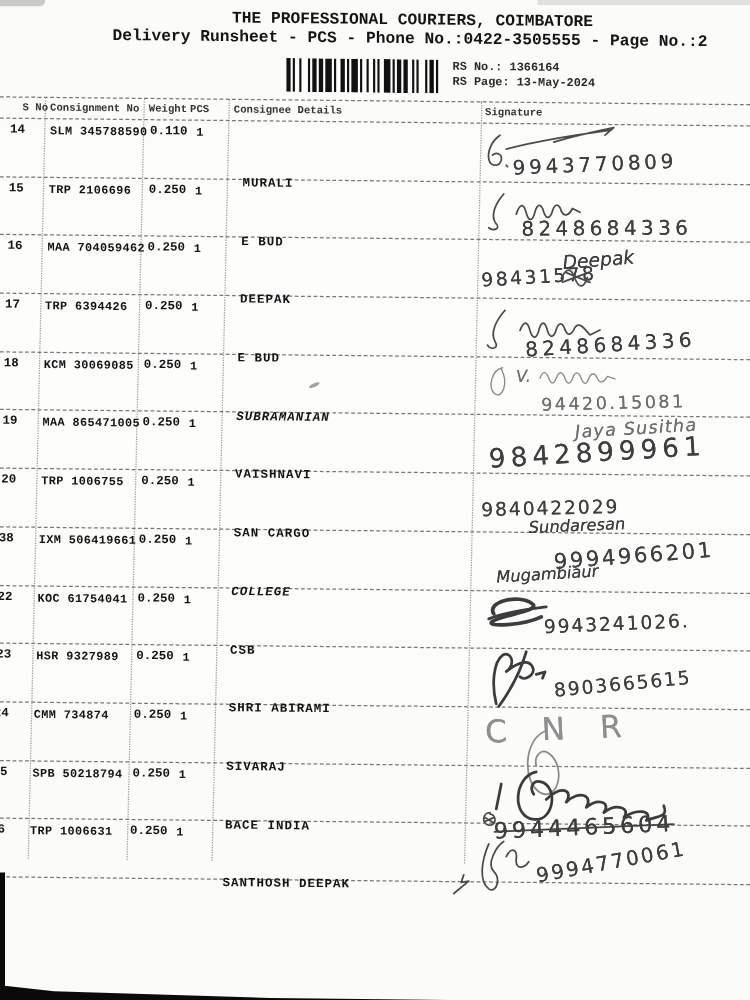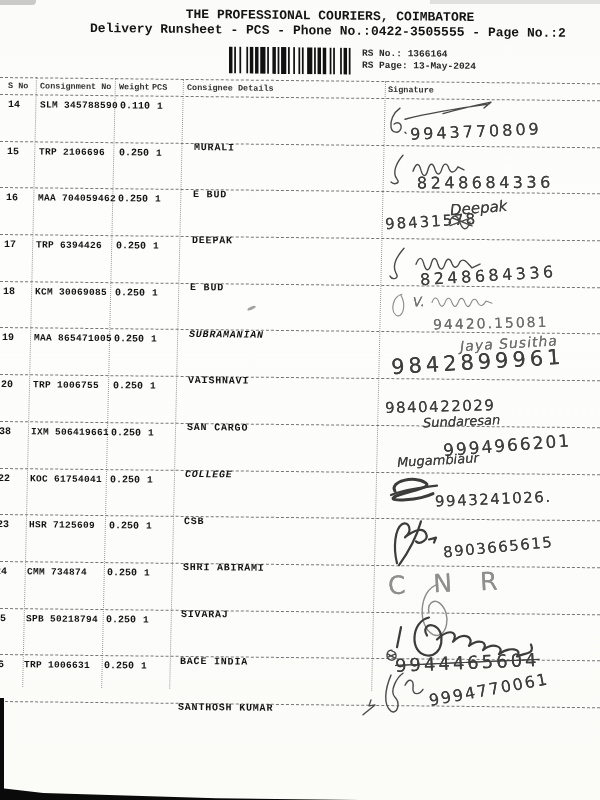--- a/index.html
+++ b/index.html
@@ -18,21 +18,21 @@
   .meta-left .ln1{font-weight:400;color:#555;}
   .meta-left .ln2,.meta-left .ln3{font-weight:bold;}
   .meta-right{position:absolute;left:362px;top:44px;font-size:9.5px;line-height:12px;font-weight:bold;color:#2a2a2a;white-space:nowrap;}
   .barcode{position:absolute;left:229px;top:44px;}
 
   
   .table{position:absolute;left:0;top:77px;width:600px;}
   .thead{position:relative;height:16px;border-top:1px dashed #777;border-bottom:1px dashed #777;
          font-size:8.5px;font-weight:bold;color:#333;}
   .thead span{position:absolute;top:3px;white-space:nowrap;}
-  .h-sno{left:8px}.h-cons{left:40px}.h-wt{left:119px}.h-pcs{left:152px}.h-cd{left:187px}.h-sig{left:388px}
+  .h-sno{left:18px}.h-cons{left:40px}.h-wt{left:119px}.h-pcs{left:152px}.h-cd{left:187px}.h-sig{left:388px}
 
   .row{position:relative;height:45.7px;border-bottom:1px dashed #777;}
   .cells{position:absolute;inset:0;}
   .cells span{position:absolute;white-space:nowrap;color:#141414;}
   .c-sno{left:8px;top:4px;font-size:10px;font-weight:bold;}
   .c-cons{left:40px;top:4px;font-size:9.5px;font-weight:bold;letter-spacing:.3px;}
   .c-wt{left:120px;top:4px;font-size:10px;font-weight:bold;}
   .c-pcs{left:157px;top:4px;font-size:9.5px;font-weight:bold;}
   .c-name{left:194px;top:5px;font-size:10px;font-weight:bold;letter-spacing:.8px;margin-top:40px;}
   .c-name.it{font-style:italic;}
@@ -266,21 +266,21 @@
             <path d="M10,16 C4,6 30,0 40,7 C50,13 18,16 9,22 C2,27 34,25 48,18" style="stroke-width:3"></path>
             <path d="M6,20 C20,14 38,12 52,10"></path>
             </svg>
           <span class="hw" style="left:50px;top:16px;font-size:15px;letter-spacing:1.5px;transform:rotate(-3deg)">9943241026.</span>
         </div>
       </div>
 
       <div class="row">
         <div class="cells" style="margin-left:-11px">
           <span class="c-sno">23</span>
-          <span class="c-cons">HSR 7125609</span>
+          <span class="c-cons">HSR 9327989</span>
           <span class="c-wt">0.250</span>
           <span class="c-pcs">1</span>
           <span class="c-name">SHRI ABIRAMI</span>
         </div>
         <div class="sig">
           <svg class="scr bold" style="left:0;top:0" width="62" height="48">
             <path d="M12,44 C8,28 10,10 17,5 C24,1 28,12 20,18 C30,10 38,8 41,14 C44,20 35,26 31,22"></path>
             <path d="M36,2 C32,16 24,32 14,46"></path>
             <path d="M44,20 l7,-2 l-2,5"></path>
             </svg>
@@ -320,21 +320,21 @@
             </svg>
         </div>
       </div>
 
       <div class="row">
         <div class="cells" style="margin-left:-16px">
           <span class="c-sno">26</span>
           <span class="c-cons">TRP 1006631</span>
           <span class="c-wt">0.250</span>
           <span class="c-pcs">1</span>
-          <span class="c-name">SANTHOSH KUMAR</span>
+          <span class="c-name">SANTHOSH DEEPAK</span>
         </div>
         <div class="sig">
           <svg class="scr" style="left:-2px;top:-12px" width="18" height="16">
             <path d="M9,3 C3,3 2,12 8,13 C14,14 15,5 9,4 M5,7 l7,4 M5,10 l7,-3"></path>
             </svg>
           <span class="hw strike" style="left:10px;top:-8px;font-size:18px;letter-spacing:3px;transform:rotate(-3deg)">9944465604</span>
           <svg class="scr" style="left:-24px;top:4px" width="72" height="56">
             <path d="M2,52 L14,42 M14,42 l-6,1 l2,-6"></path>
             <path d="M30,12 C24,26 22,42 30,48 C36,52 40,40 34,34 C28,28 36,14 42,10"></path>
             <path d="M44,22 c4,-8 9,-6 8,2 c-1,8 6,8 10,2"></path>

